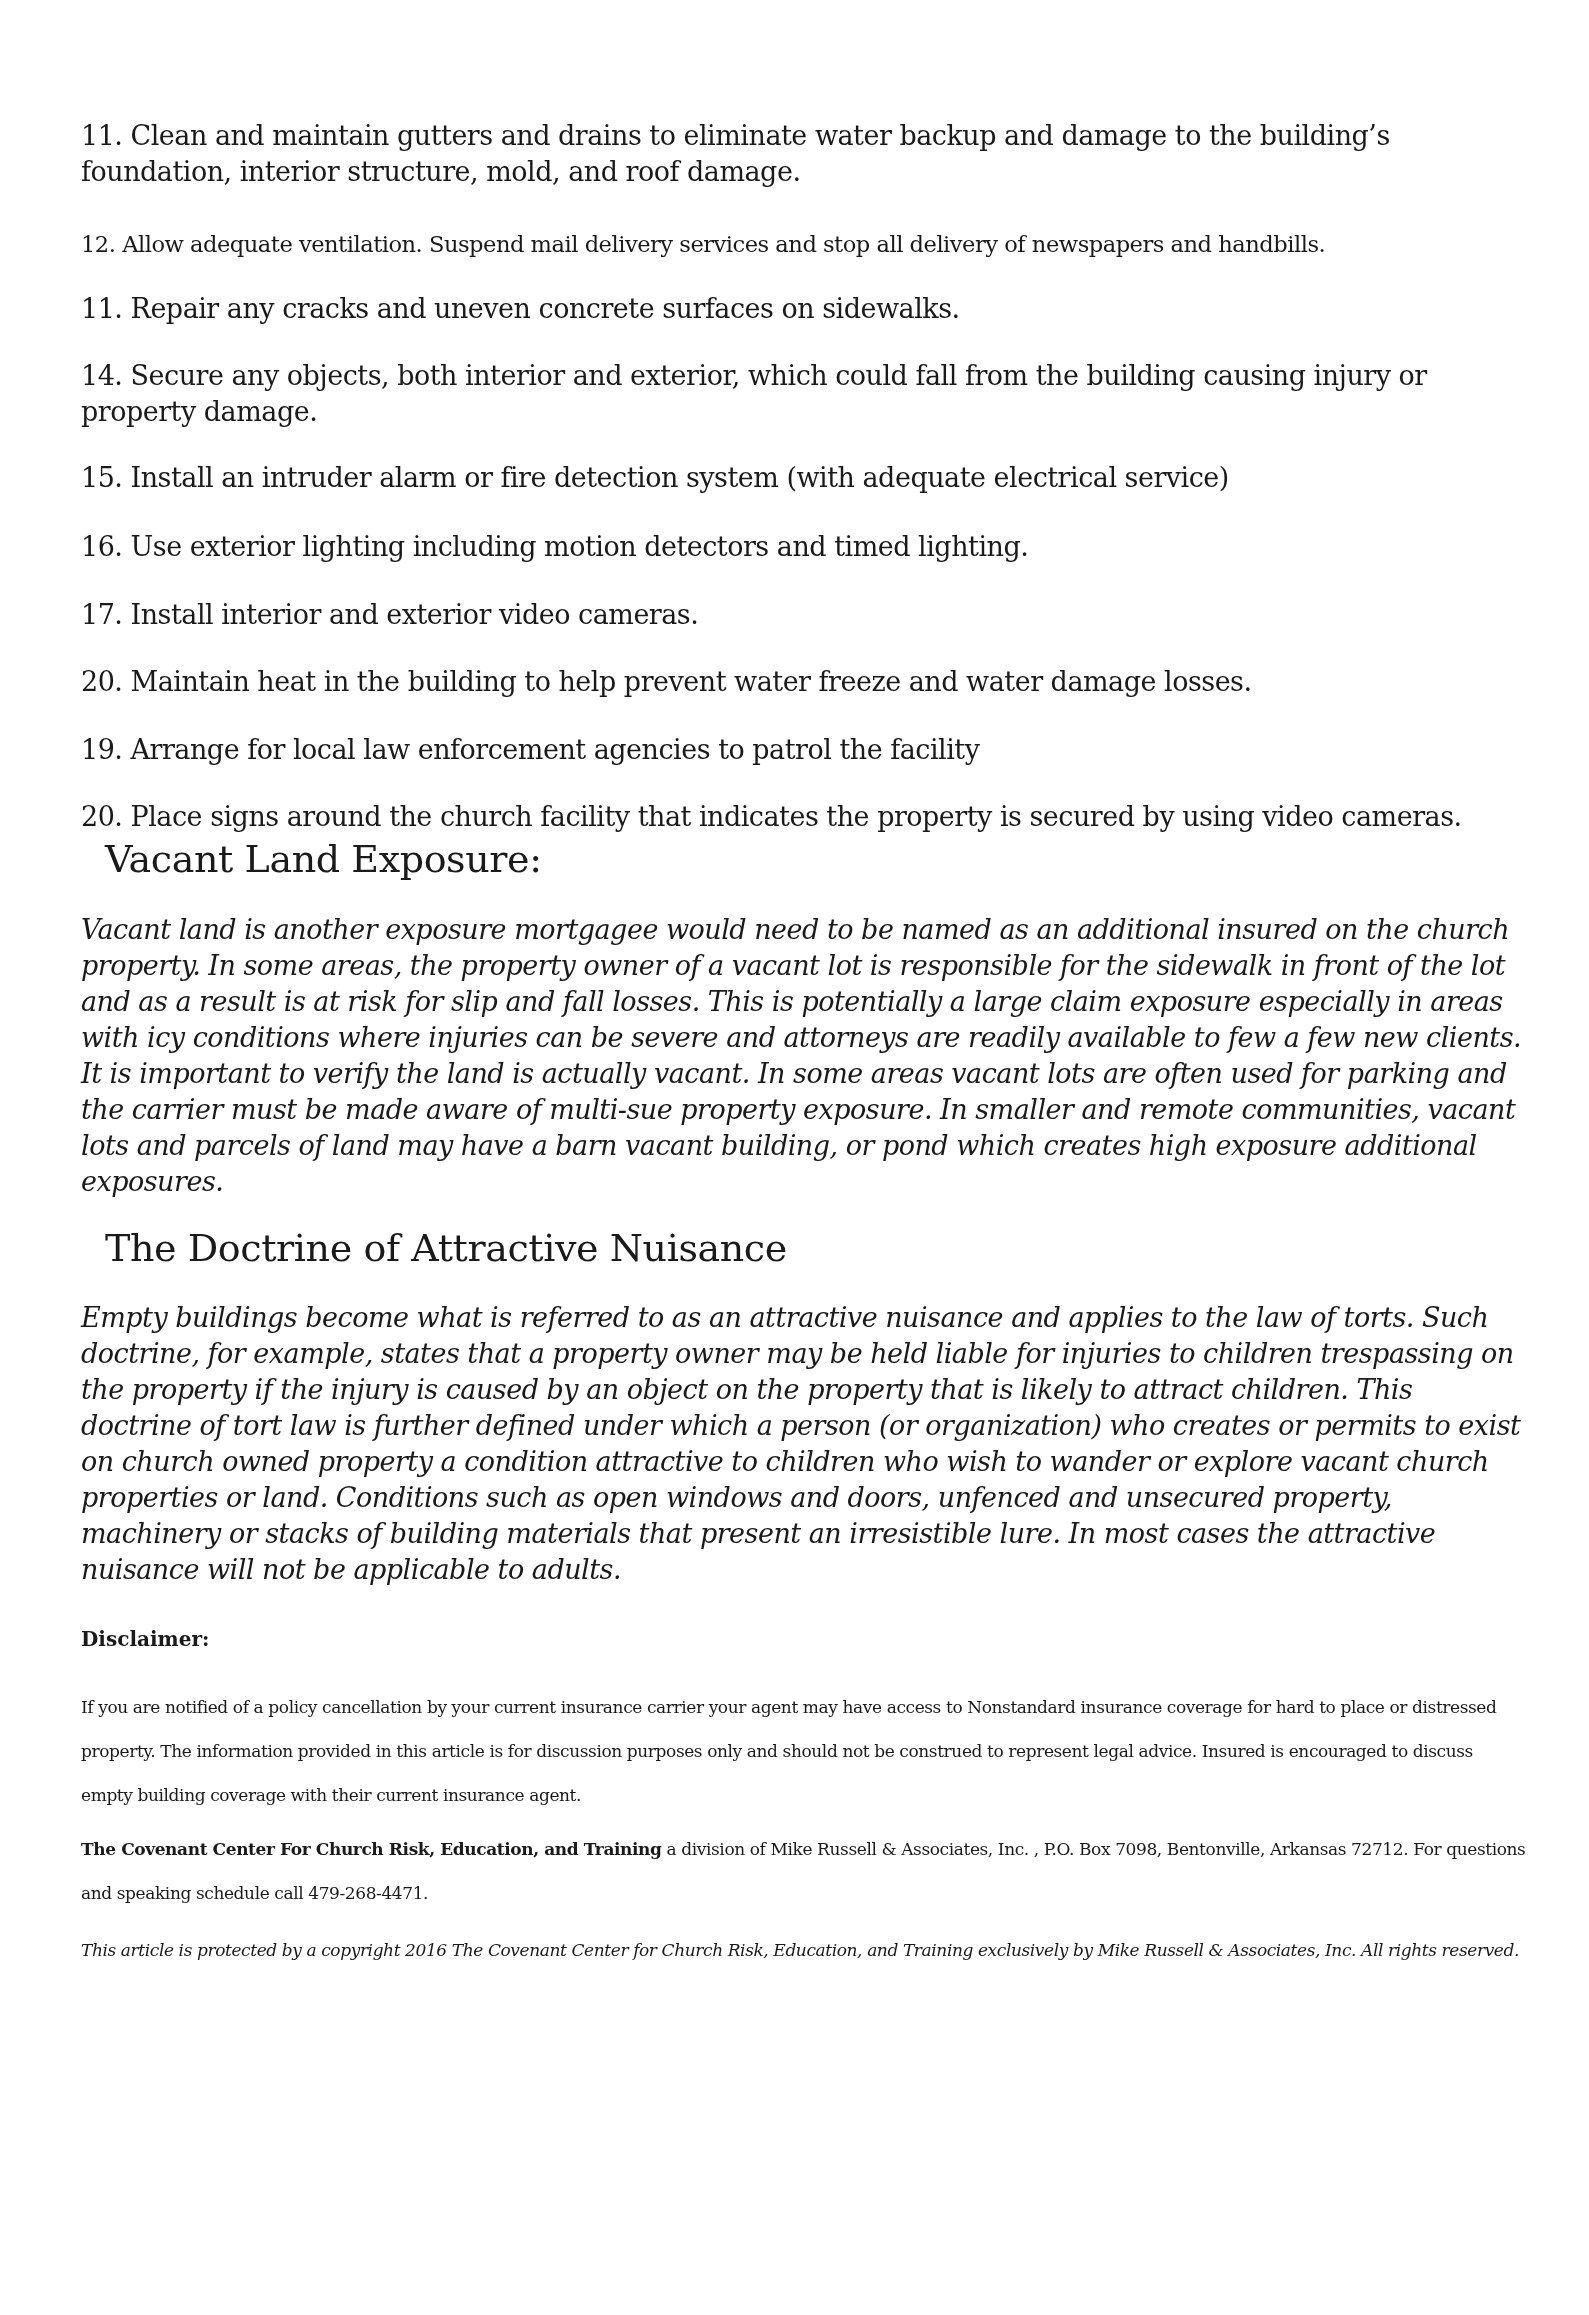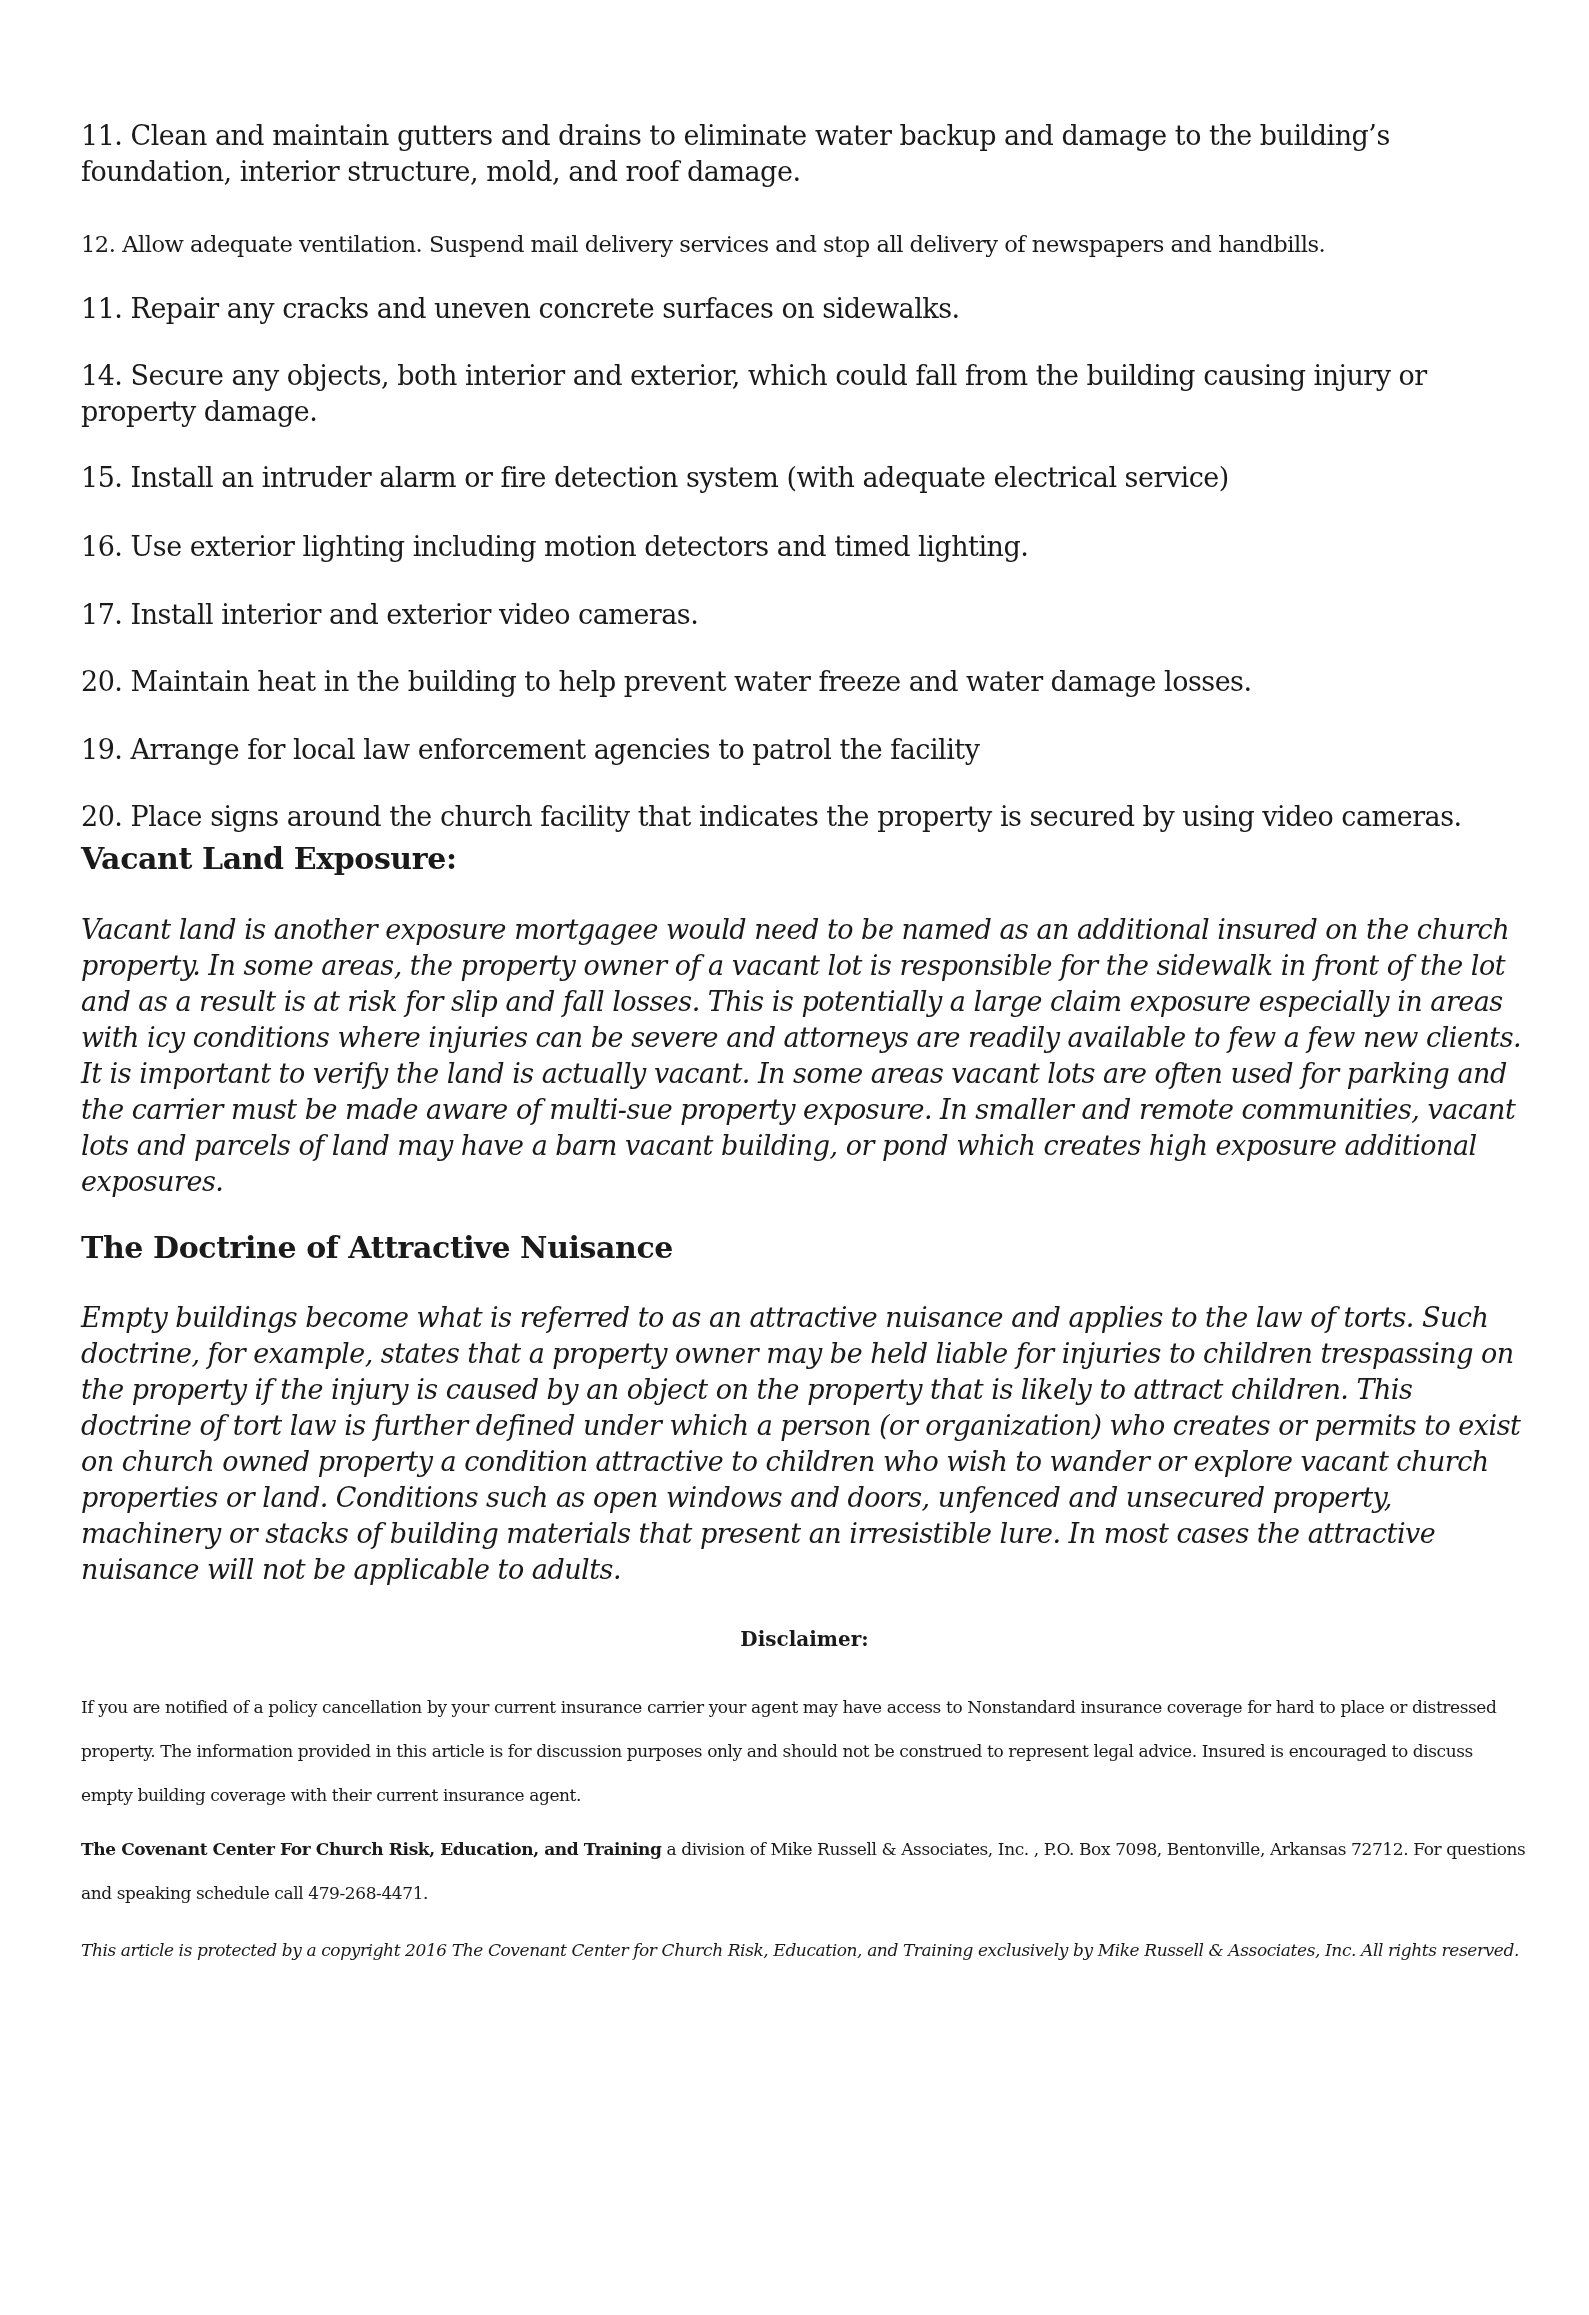--- a/index.html
+++ b/index.html
@@ -5,21 +5,21 @@
     html, body { margin: 0; padding: 0; background: #ffffff; }
     body {
       width: 1589px; height: 2316px; position: relative; overflow: hidden;
       font-family: "DejaVu Serif", "Liberation Serif", serif;
       color: #1a1a1a;
     }
     .page { position: absolute; left: 81px; top: 0; width: 1447px; }
     .blk { position: absolute; left: 0; width: 1447px; margin: 0; }
     .item { font-size: 27px; line-height: 36px; letter-spacing: -0.5px; margin-top: 25px; }
     .item.small { font-size: 22.6px; letter-spacing: -0.5px; }
-    .h2 { font-size: 30px; font-weight: bold; line-height: 38px; letter-spacing: -0.4px; }
+    .h2 { font-size: 38px; font-weight: normal; line-height: 38px; letter-spacing: -0.4px; margin-left: 24px; }
     .para { font-size: 27px; line-height: 36px; letter-spacing: -0.5px; font-style: italic; }
     .disc-head { font-size: 20px; font-weight: bold; line-height: 27px; }
     .small-text { font-size: 17px; line-height: 44px; letter-spacing: -0.4px; }
     .small-text b { font-weight: bold; }
     .italic { font-style: italic; }
   </style>
 </head>
 <body>
 
 <div class="page">
@@ -45,21 +45,21 @@
   <p class="blk item" style="top:774px;"><span>20.</span> <span>Place signs around the church facility that indicates the property is secured by using video cameras.</span></p>
 
   <h2 class="blk h2" style="top:840px;">Vacant Land Exposure:</h2>
 
   <p class="blk para" style="top:912px;">Vacant land is another exposure mortgagee would need to be named as an additional insured on the church property. In some areas, the property owner of a vacant lot is responsible for the sidewalk in front of the lot and as a result is at risk for slip and fall losses. This is potentially a large claim exposure especially in areas with icy conditions where injuries can be severe and attorneys are readily available to few a few new clients. It is important to verify the land is actually vacant. In some areas vacant lots are often used for parking and the carrier must be made aware of multi-sue property exposure. In smaller and remote communities, vacant lots and parcels of land may have a barn vacant building, or pond which creates high exposure additional exposures.</p>
 
   <h2 class="blk h2" style="top:1229px;">The Doctrine of Attractive Nuisance</h2>
 
   <p class="blk para" style="top:1300px;">Empty buildings become what is referred to as an attractive nuisance and applies to the law of torts. Such doctrine, for example, states that a property owner may be held liable for injuries to children trespassing on the property if the injury is caused by an object on the property that is likely to attract children. This doctrine of tort law is further defined under which a person (or organization) who creates or permits to exist on church owned property a condition attractive to children who wish to wander or explore vacant church properties or land. Conditions such as open windows and doors, unfenced and unsecured property, machinery or stacks of building materials that present an irresistible lure. In most cases the attractive nuisance will not be applicable to adults.</p>
 
-  <p class="blk disc-head" style="top:1626px;text-align:center;">Disclaimer:</p>
+  <p class="blk disc-head" style="top:1626px;">Disclaimer:</p>
 
   <p class="blk small-text" style="top:1685px;">If you are notified of a policy cancellation by your current insurance carrier your agent may have access to Nonstandard  insurance coverage for hard to place or distressed property. The information provided in this article is for discussion purposes only and should not be construed to represent legal advice. Insured is encouraged to discuss empty building coverage with their current insurance agent.</p>
 
   <p class="blk small-text" style="top:1827px;"><b>The Covenant Center For Church Risk, Education, and Training</b><span> a division of Mike Russell &amp; Associates, Inc. , P.O. Box 7098, Bentonville, Arkansas 72712. For questions and speaking schedule call 479-268-4471.</span></p>
 
   <p class="blk small-text italic" style="top:1928px;">This article is protected by a copyright 2016 The Covenant Center for Church Risk, Education, and Training exclusively by Mike Russell &amp; Associates, Inc. All rights reserved.</p>
 
 </div>
 
 

